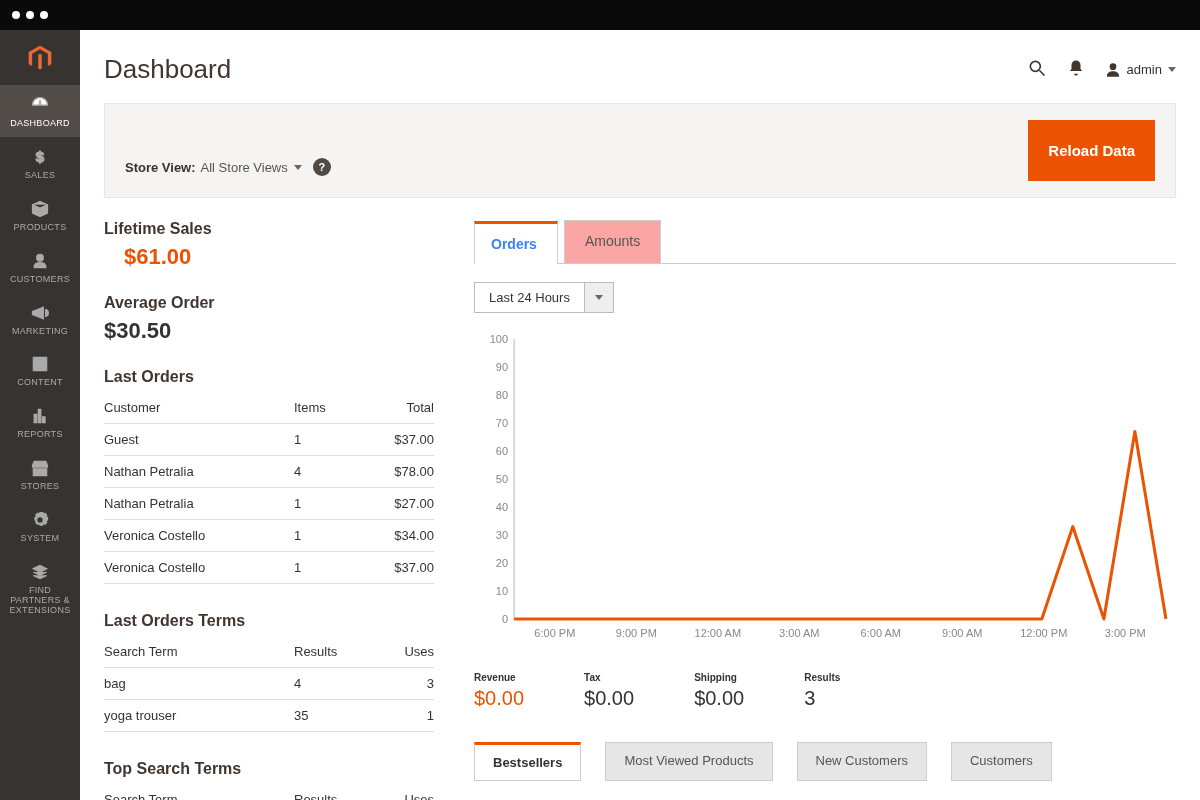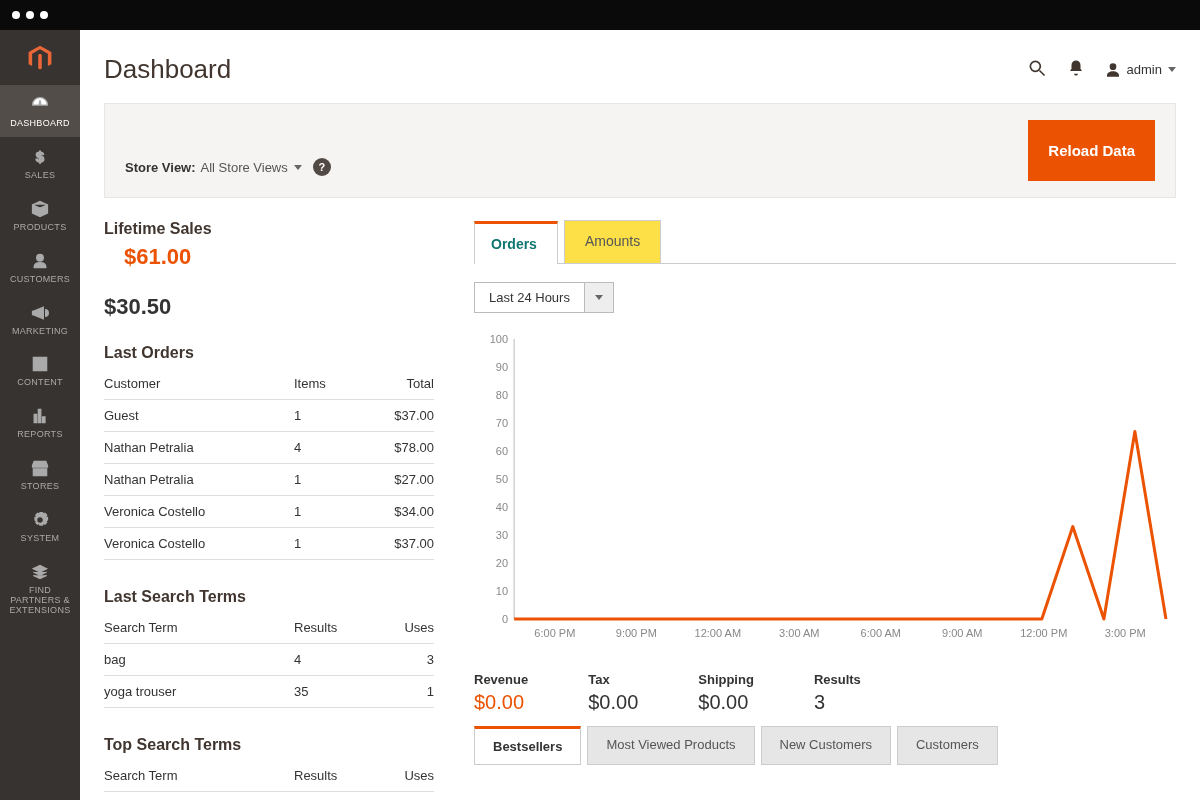--- a/index.html
+++ b/index.html
@@ -46,38 +46,38 @@
 
   .mini-table { margin-bottom: 28px; }
   .mini-table-title { font-size: 16px; font-weight: 700; color: #41362f; margin-bottom: 6px; }
   .mt-head, .mt-row { display: flex; border-bottom: 1px solid #ddd; padding: 8px 0; }
   .mt-head { font-weight: 400; color: #333; }
   .mt-c1 { flex: 1; }
   .mt-c2 { width: 70px; text-align: left; }
   .mt-c3 { width: 70px; text-align: right; }
 
   .tabs { display: flex; border-bottom: 1px solid #ccc; }
-  .tab { padding: 12px 20px; background: #fde047; border: 1px solid #ccc; border-bottom: none; margin-right: 6px; cursor: pointer; color: #555; font-size: 14px; }
-  .tab.active { background: #fff; border-top: 3px solid #eb5202; color: #0f766e; font-weight: 600; position: relative; top: 1px; padding-left: 16px; }
+  .tab { padding: 12px 20px; background: #fca5a5; border: 1px solid #ccc; border-bottom: none; margin-right: 6px; cursor: pointer; color: #555; font-size: 14px; }
+  .tab.active { background: #fff; border-top: 3px solid #eb5202; color: #3b82f6; font-weight: 600; position: relative; top: 1px; padding-left: 16px; }
 
   .range-row { margin-top: 18px; }
   .range-select { display: inline-flex; border: 1px solid #bbb; }
   .range-select .range-label { padding: 7px 14px; background: #fff; }
   .range-select .range-caret { padding: 7px 10px; background: #eee; border-left: 1px solid #bbb; display: flex; align-items: center; }
 
   .chart-box { margin-top: 16px; }
   .chart-box svg { width: 100%; height: 320px; }
   .axis-text { font-size: 11px; fill: #888; }
 
   .kpis { display: flex; gap: 60px; margin-top: 20px; }
-  .kpi .kpi-label { font-size: 13px; font-weight: 700; color: #333; margin-bottom: 4px; }
+  .kpi .kpi-label { font-size: 10px; font-weight: 700; color: #333; margin-bottom: 4px; }
   .kpi .kpi-value { font-size: 20px; font-weight: 400; color: #333; }
   .kpi .kpi-value.orange { color: #eb5202; }
 
-  .bottom-tabs { display: flex; gap: 6px; margin-top: 12px; }
+  .bottom-tabs { display: flex; gap: 24px; margin-top: 32px; }
   .btab { padding: 10px 18px; background: #e6e6e6; border: 1px solid #ccc; color: #555; cursor: pointer; font-size: 13px; }
   .btab.active { background: #fff; border-top: 3px solid #eb5202; color: #333; font-weight: 600; }
 
   
   .ico { fill: #aaa; }
   .nav-item.active .ico { fill: #fff; }
 </style>
 </head>
 <body>
 
@@ -219,20 +219,21 @@
       </div>
 
       <div class="content-row">
 
         <div class="col-left">
           <div class="stat-block">
             <div class="stat-title">Lifetime Sales</div>
             <div class="stat-value orange">$61.00</div>
           </div>
           <div class="stat-block">
+            <div class="stat-title">Average Order</div>
             <div class="stat-value">$30.50</div>
           </div>
 
           <div class="mini-table">
             <div class="mini-table-title">Last Orders</div>
             <div class="mt-head">
               <div class="mt-c1">Customer</div>
               <div class="mt-c2">Items</div>
               <div class="mt-c3">Total</div>
             </div>
@@ -259,21 +260,21 @@
                 </div>
                 <div class="mt-row">
                   <div class="mt-c1">Veronica Costello</div>
                   <div class="mt-c2">1</div>
                   <div class="mt-c3">$37.00</div>
                 </div>
               </div>
           </div>
 
           <div class="mini-table">
-            <div class="mini-table-title">Last Search Terms</div>
+            <div class="mini-table-title">Last Orders Terms</div>
             <div class="mt-head">
               <div class="mt-c1">Search Term</div>
               <div class="mt-c2">Results</div>
               <div class="mt-c3">Uses</div>
             </div>
             <div id="last-search-rows">
                 <div class="mt-row">
                   <div class="mt-c1">bag</div>
                   <div class="mt-c2">4</div>
                   <div class="mt-c3">3</div>

